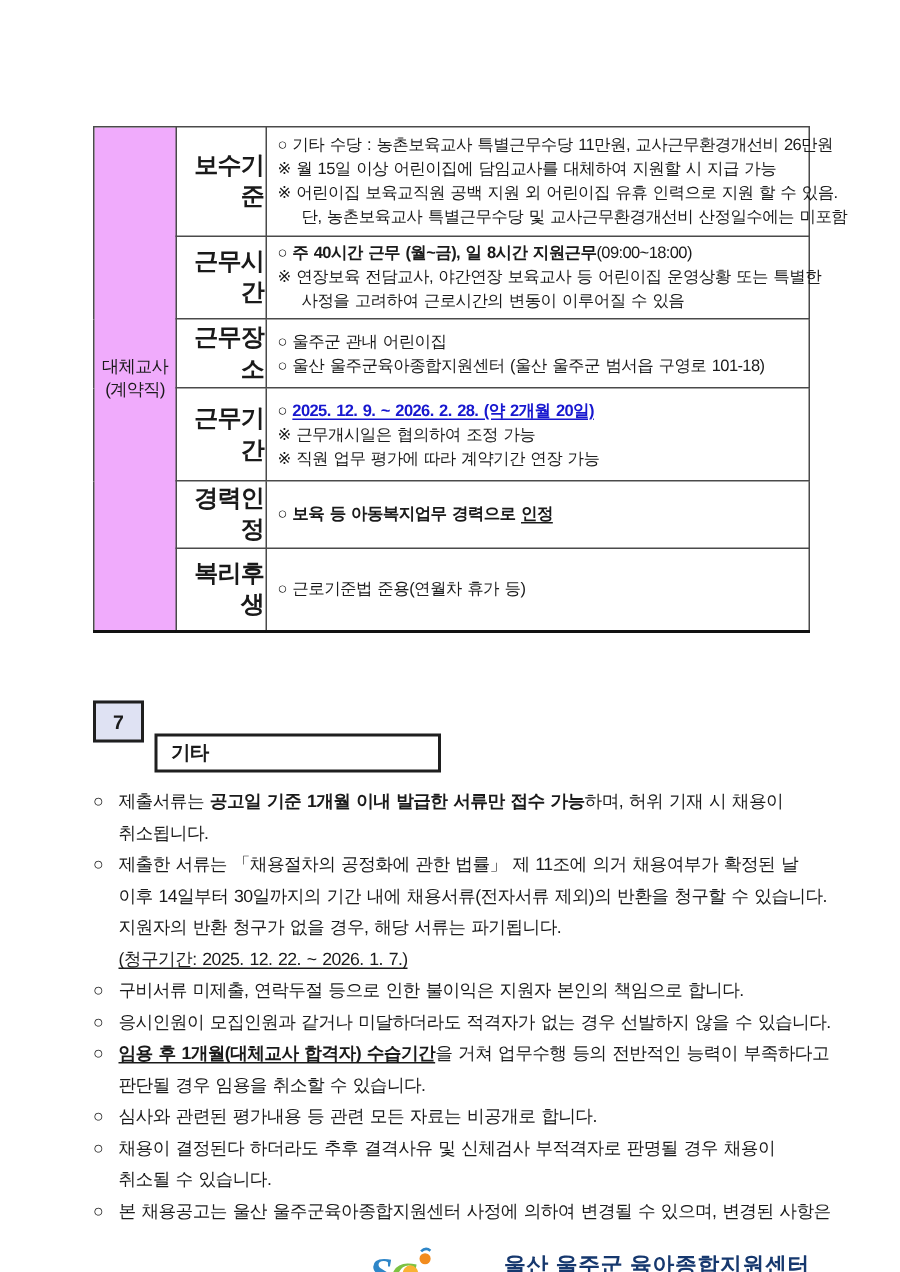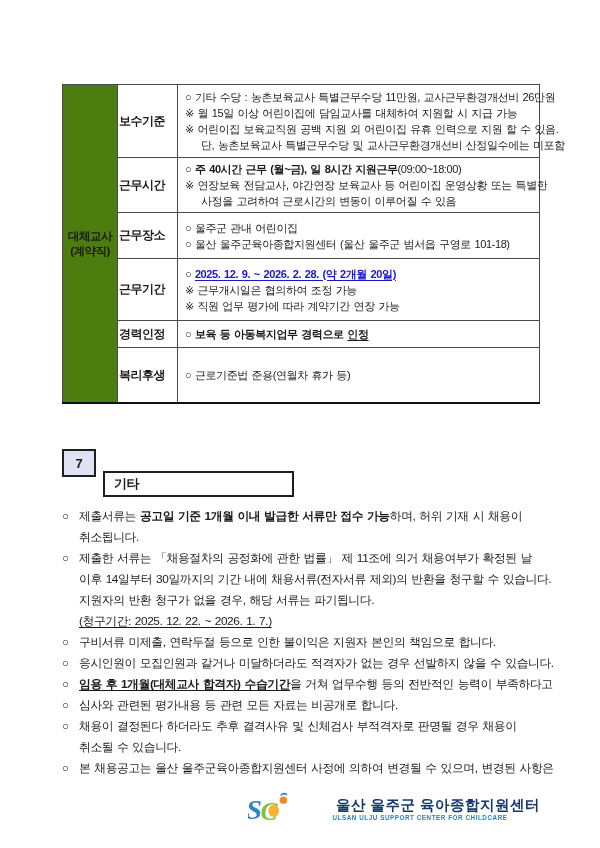--- a/index.html
+++ b/index.html
@@ -12,25 +12,25 @@
 
   
   table.info-table{
     border-collapse:collapse;width:478px;table-layout:fixed;
     border:1px solid #3f3f3f;border-bottom:2px solid #111;
   }
   table.info-table td{
     border:1px solid #4a4a4a;vertical-align:middle;
   }
   td.group-cell{
-    width:52px;background:#4d7c0f;text-align:center;
-    font-weight:bold;font-size:11.5px;line-height:15px;letter-spacing:-0.5px;
+    width:52px;background:#f0abfc;text-align:center;
+    font-weight:normal;font-size:11.5px;line-height:15px;letter-spacing:-0.5px;
   }
   td.label-cell{
-    width:57px;text-align:left;font-weight:bold;font-size:12px;letter-spacing:-0.5px;
+    width:57px;text-align:right;font-weight:bold;font-size:16px;letter-spacing:-0.5px;
   }
   td.content-cell{
     padding:3px 4px 3px 7px;font-size:11px;line-height:16px;letter-spacing:-0.4px;word-spacing:1px;
   }
   tr.row-0 td{height:66px;}
   tr.row-1 td{height:47px;}
   tr.row-2 td{height:39px;}
   tr.row-3 td{height:55px;}
   tr.row-4 td{height:20px;}
   tr.row-5 td{height:48px;}
@@ -158,20 +158,21 @@
         <div class="note">
           <span class="note-marker">○</span>
           <div class="note-lines">
             <div class="nline"><span>응시인원이 모집인원과 같거나 미달하더라도 적격자가 없는 경우 선발하지 않을 수 있습니다.</span></div>
           </div>
         </div>
         <div class="note">
           <span class="note-marker">○</span>
           <div class="note-lines">
             <div class="nline"><span class="b u">임용 후 1개월(대체교사 합격자) 수습기간</span><span>을 거쳐 업무수행 등의 전반적인 능력이 부족하다고</span></div>
+            <div class="nline"><span>판단될 경우 임용을 취소할 수 있습니다.</span></div>
           </div>
         </div>
         <div class="note">
           <span class="note-marker">○</span>
           <div class="note-lines">
             <div class="nline"><span>심사와 관련된 평가내용 등 관련 모든 자료는 비공개로 합니다.</span></div>
           </div>
         </div>
         <div class="note">
           <span class="note-marker">○</span>

